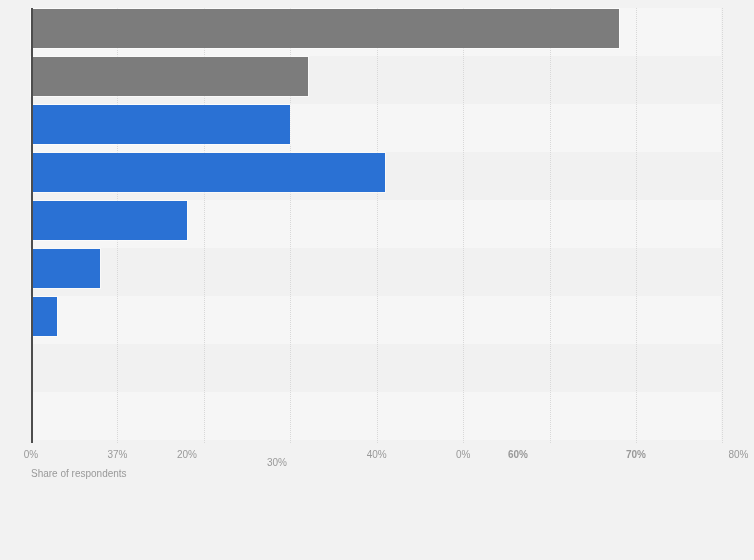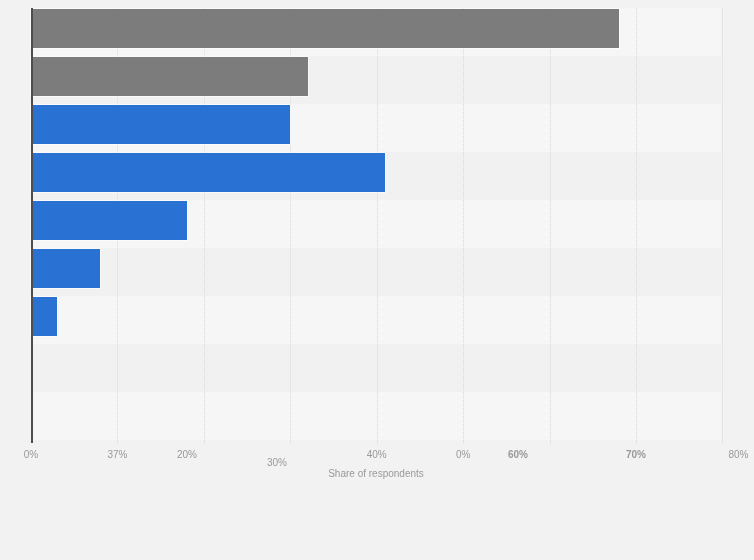--- a/index.html
+++ b/index.html
@@ -82,21 +82,21 @@
     color: #999999;
     transform: translateX(-50%);
     white-space: nowrap;
   }
 
   #axis-title {
     position: absolute;
     top: 468px;
     left: 31px;
     width: 690px;
-    text-align: center;
+    text-align: left;
     font-size: 10px;
     color: #999999;
   }
 
   #footer-area {
     position: absolute;
     left: 0;
     top: 493px;
     width: 754px;
     height: 67px;

